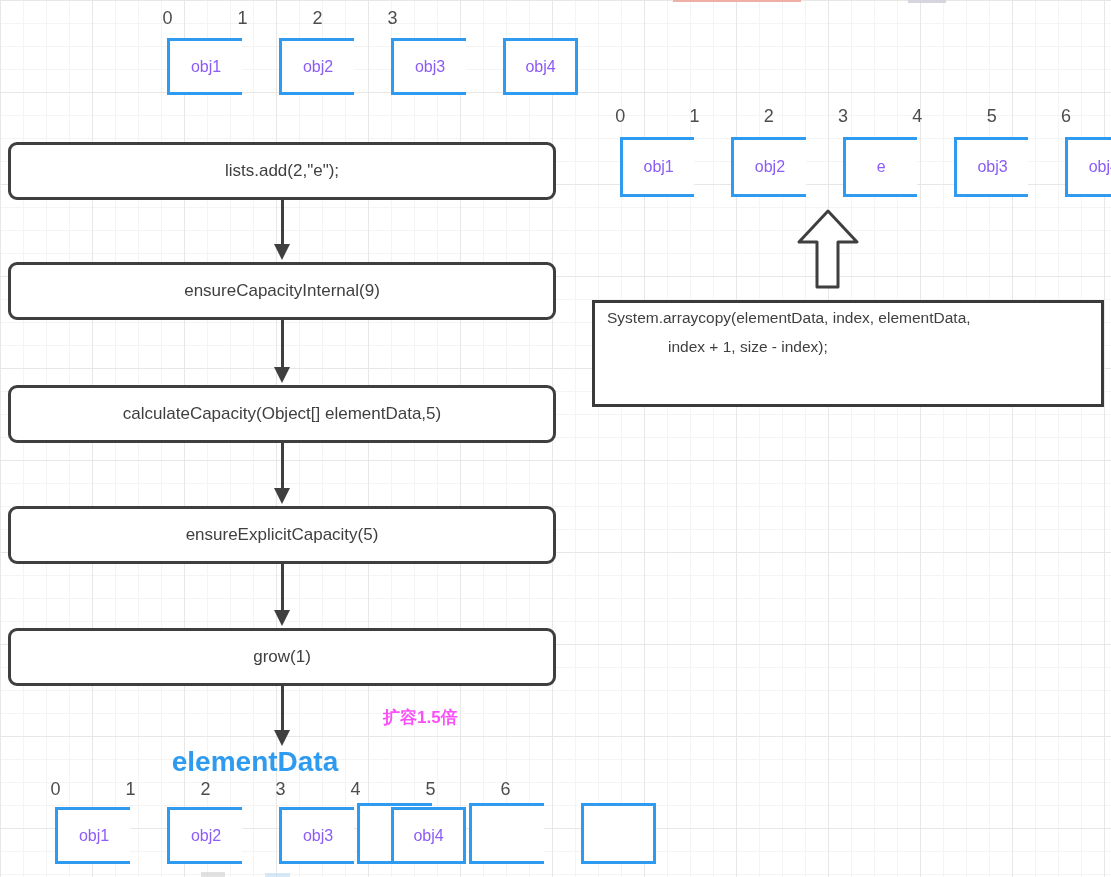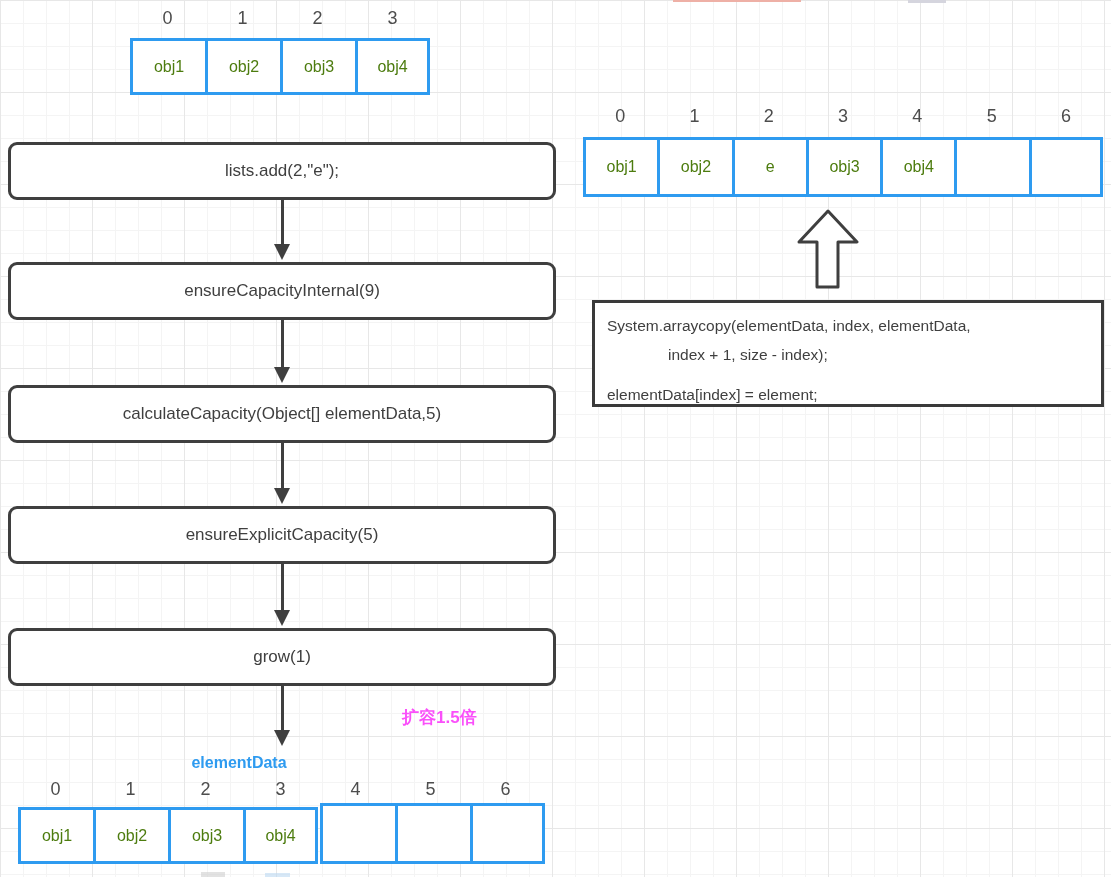--- a/index.html
+++ b/index.html
@@ -23,21 +23,21 @@
   .idx{width:75px;text-align:center;}
   .idx-sm{width:74.3px;text-align:center;}
   .cell-row{display:flex;}
   .acell{
     box-sizing:border-box;
     width:75px;
     border:3px solid var(--array-border,#2e9bf0);
     border-right:none;
     background:#fff;
     display:flex;align-items:center;justify-content:center;
-    color:#4d7c0f;font-size:16px;
+    color:#8b5cf6;font-size:16px;margin-left:37px;
   }
   .acell:last-child{border-right:3px solid var(--array-border,#2e9bf0);}
   .acell.w74{width:74.3px;}
 
   
   .flow-box{
     position:absolute;left:8px;width:548px;height:58px;
     box-sizing:border-box;
     border:3px solid var(--flow-border,#3f3f3f);
     border-radius:9px;background:#fff;
@@ -51,34 +51,34 @@
   .v-arrow::after{
     content:"";position:absolute;left:50%;bottom:-16px;
     transform:translateX(-50%);
     border:8px solid transparent;border-bottom:0;
     border-top:16px solid var(--flow-border,#3f3f3f);
   }
 
   .expand-note{
     position:absolute;left:383px;top:706px;
     color:var(--expand-note-color,#fa50fa);
-    font-size:17px;font-weight:600;margin-left:19px;
+    font-size:17px;font-weight:600;
   }
   .array-label{
-    position:absolute;left:144px;top:746px;width:190px;
+    position:absolute;left:160px;top:746px;width:190px;
     text-align:center;
     color:var(--array-label-color,#2e9bf0);
-    font-size:16px;font-weight:bold;margin-top:8px;
+    font-size:28px;font-weight:bold;
   }
 
   
   .code-box{
     position:absolute;left:592px;top:300px;width:512px;height:107px;
     box-sizing:border-box;border:3px solid #3a3a3a;background:#fff;
-    padding-top:8px;color:#3f3f3f;font-size:15.5px;
+    padding-top:0;color:#3f3f3f;font-size:15.5px;
   }
   .code-line{line-height:29px;white-space:pre;}
   .code-l1,.code-l3{padding-left:12px;}
   .code-l2{padding-left:73px;}
   .code-gap{height:11px;}
 
   .watermark{
     position:absolute;left:745px;top:836px;width:360px;
     color:#e7e7ec;font-size:21px;letter-spacing:0.5px;
   }
@@ -127,21 +127,20 @@
   </div>
 
   <svg class="abs" style="left:790px;top:209px;" width="76" height="80" viewBox="0 0 76 80">
     <polygon points="38,2 67,33 48,33 48,78 27,78 27,33 9,33" fill="#ffffff" stroke="#3f3f3f" stroke-width="3" stroke-linejoin="round"></polygon>
   </svg>
 
   <div class="code-box">
     <div class="code-line code-l1">System.arraycopy(elementData, index, elementData,</div>
     <div class="code-line code-l2">index + 1, size - index);</div>
     <div class="code-gap"></div>
-    <div class="code-line code-l3">elementData[index] = element;</div>
   </div>
 
   <div class="flow-box" style="top:142px;">
     <span>lists.add(2,"e");</span>
   </div>
   <div class="v-arrow" style="top:200px;height:44px;"></div>
 
   <div class="flow-box" style="top:262px;">
     <span>ensureCapacityInternal(9)</span>
   </div>

